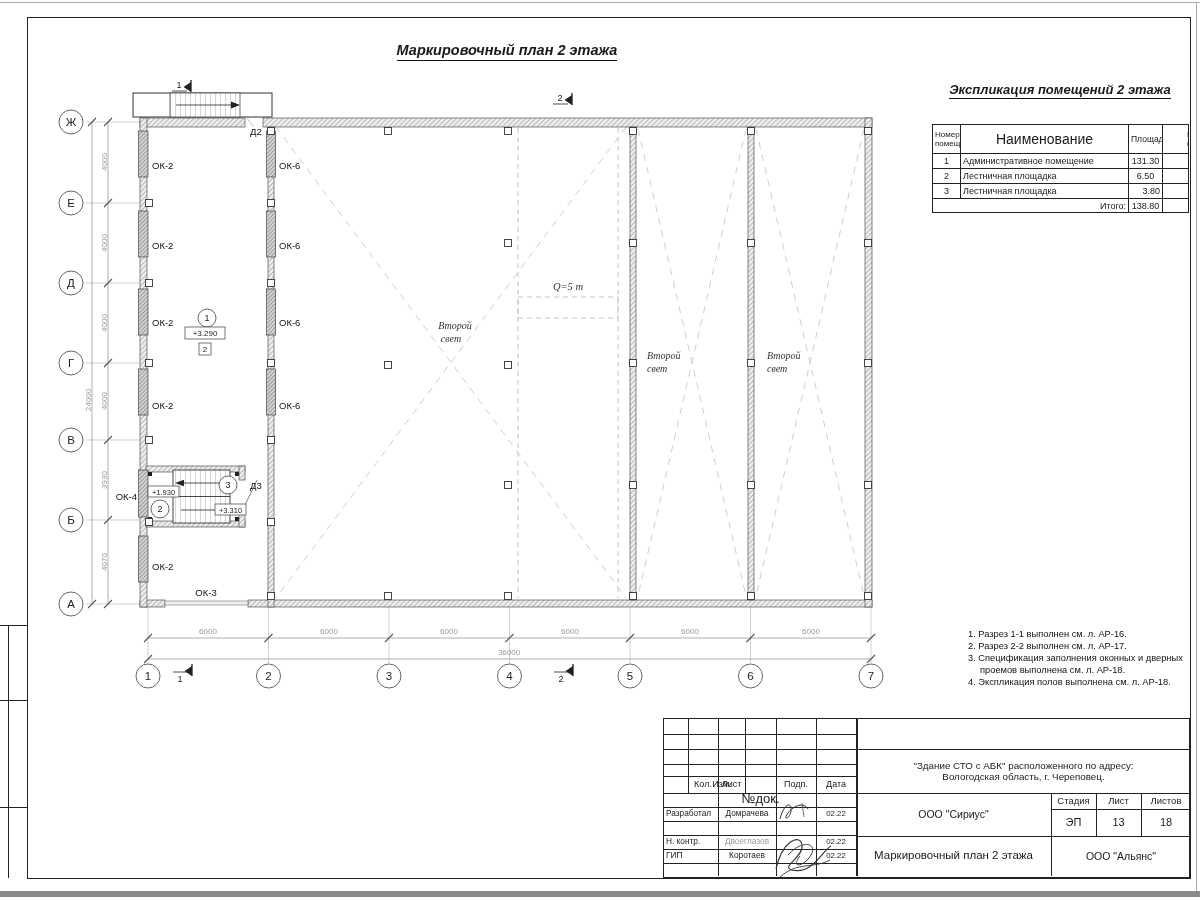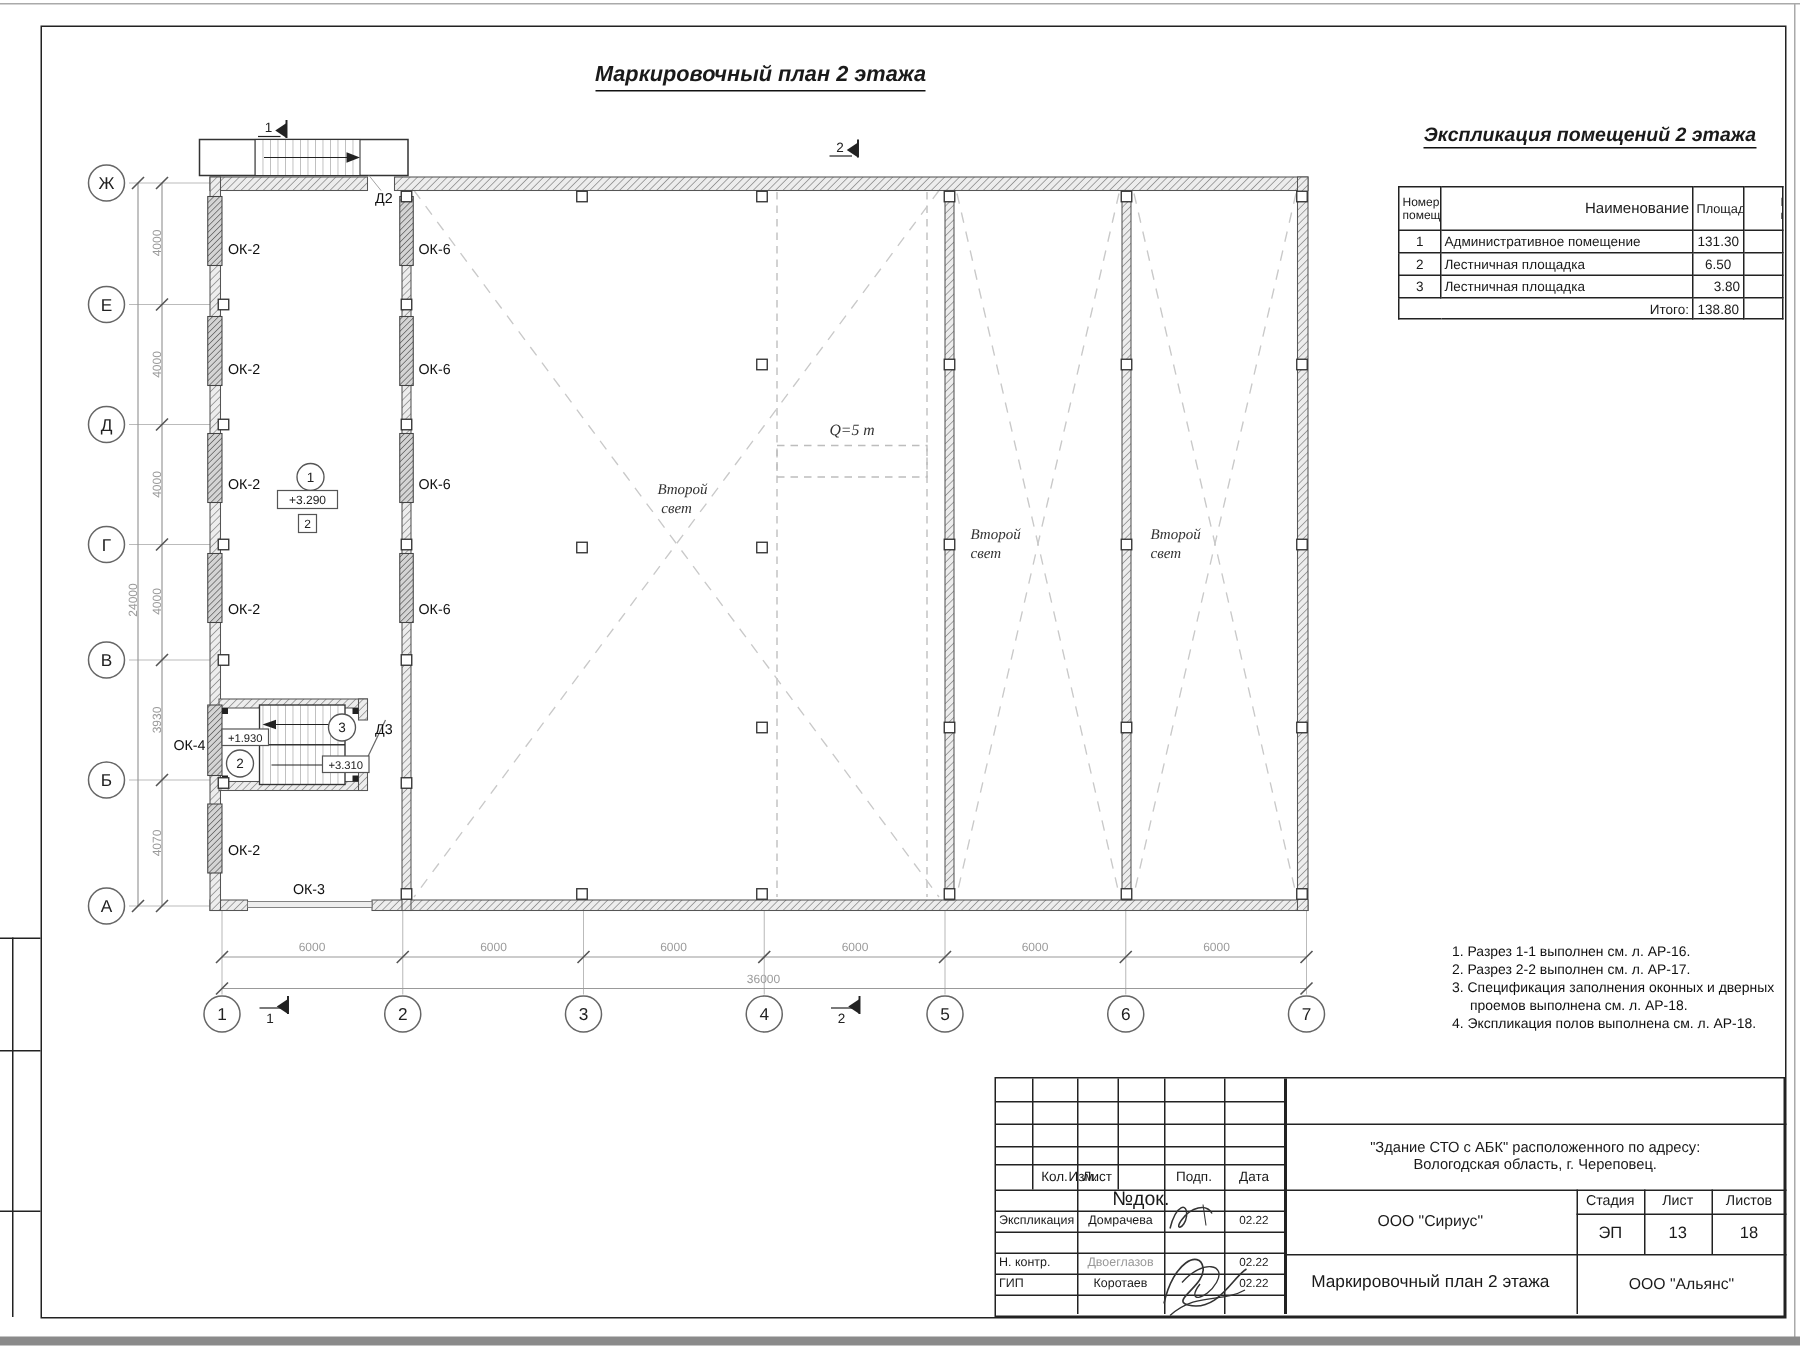--- a/index.html
+++ b/index.html
@@ -339,21 +339,21 @@
       <colgroup>
           <col style="width:28px">
           <col style="width:168px">
           <col style="width:34px">
           <col style="width:26px">
         </colgroup>
       <tbody>
           <tr style="height:29px;">
         <td class="pre" style="font-size:8px;text-align:center;">Номер
 помещ.</td>
-        <td style="font-size:10px;text-align:right;">Наименование</td>
+        <td style="font-size:14px;text-align:center;">Наименование</td>
         <td style="font-size:8.5px;text-align:center;">Площадь</td>
         <td class="pre" style="font-size:8px;text-align:center;padding-left:24px;">Кат.
 пом.</td>
       </tr>
       <tr style="height:15px;font-size:9px;">
         <td style="text-align:center;">1</td>
         <td>Административное помещение</td>
         <td style="text-align:center;">131.30</td>
         <td></td>
       </tr>
@@ -414,21 +414,21 @@
     <div class="hl" style="left:387px;top:90px;width:140px;"></div>
     <div class="hl" style="left:192px;top:117px;width:335px;"></div>
 
     <div class="cell" style="left:0;top:57px;width:24px;height:17px;font-size:9px;margin-left:46px;">Изм.</div>
     <div class="cell" style="left:24px;top:57px;width:30px;height:17px;font-size:9px;">Кол.</div>
     <div class="cell" style="left:54px;top:57px;width:27px;height:17px;font-size:9px;">Лист</div>
     <div class="cell" style="left:81px;top:72px;width:31px;height:17px;font-size:13px;">№док.</div>
     <div class="cell" style="left:112px;top:57px;width:40px;height:17px;font-size:9px;">Подп.</div>
     <div class="cell" style="left:152px;top:57px;width:40px;height:17px;font-size:9px;">Дата</div>
 
-    <div class="cell left" style="left:2px;top:88px;width:52px;height:14px;font-size:8.3px;">Экспликация</div>
+    <div class="cell left" style="left:2px;top:88px;width:52px;height:14px;font-size:8.3px;">Разработал</div>
     <div class="cell" style="left:54px;top:88px;width:58px;height:14px;font-size:8.3px;">Домрачева</div>
     <div class="cell" style="left:152px;top:88px;width:40px;height:14px;font-size:7.8px;">02.22</div>
     <div class="cell left" style="left:2px;top:116px;width:52px;height:14px;font-size:8.3px;">Н. контр.</div>
     <div class="cell" style="left:54px;top:116px;width:58px;height:14px;font-size:8.3px;color:#999;">Двоеглазов</div>
     <div class="cell" style="left:152px;top:116px;width:40px;height:14px;font-size:7.8px;">02.22</div>
     <div class="cell left" style="left:2px;top:130px;width:52px;height:14px;font-size:8.3px;">ГИП</div>
     <div class="cell" style="left:54px;top:130px;width:58px;height:14px;font-size:8.3px;">Коротаев</div>
     <div class="cell" style="left:152px;top:130px;width:40px;height:14px;font-size:7.8px;">02.22</div>
 
     <div class="cell pre" style="left:192px;top:30px;width:335px;height:44px;font-size:9.8px;">"Здание СТО с АБК" расположенного по адресу:

